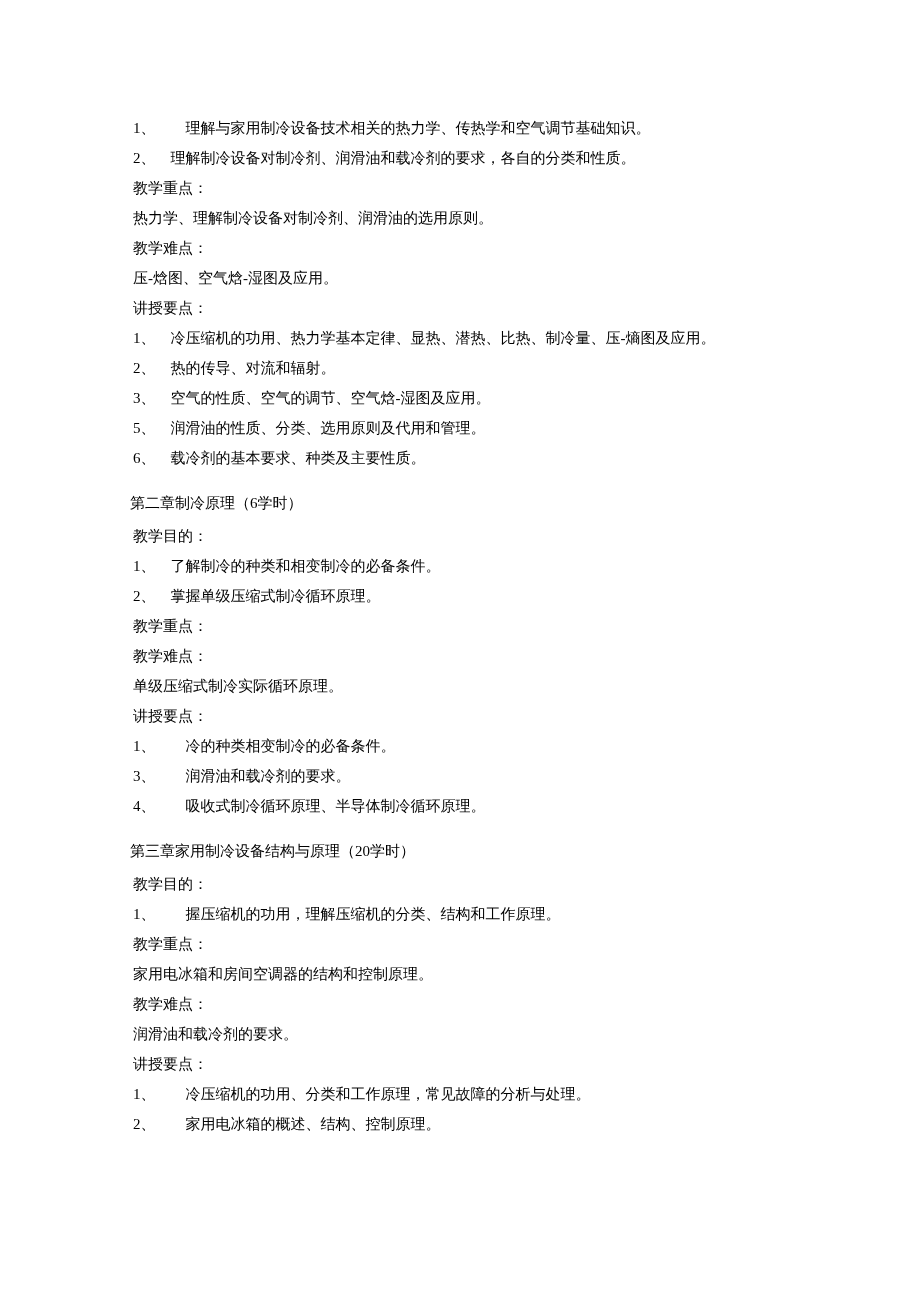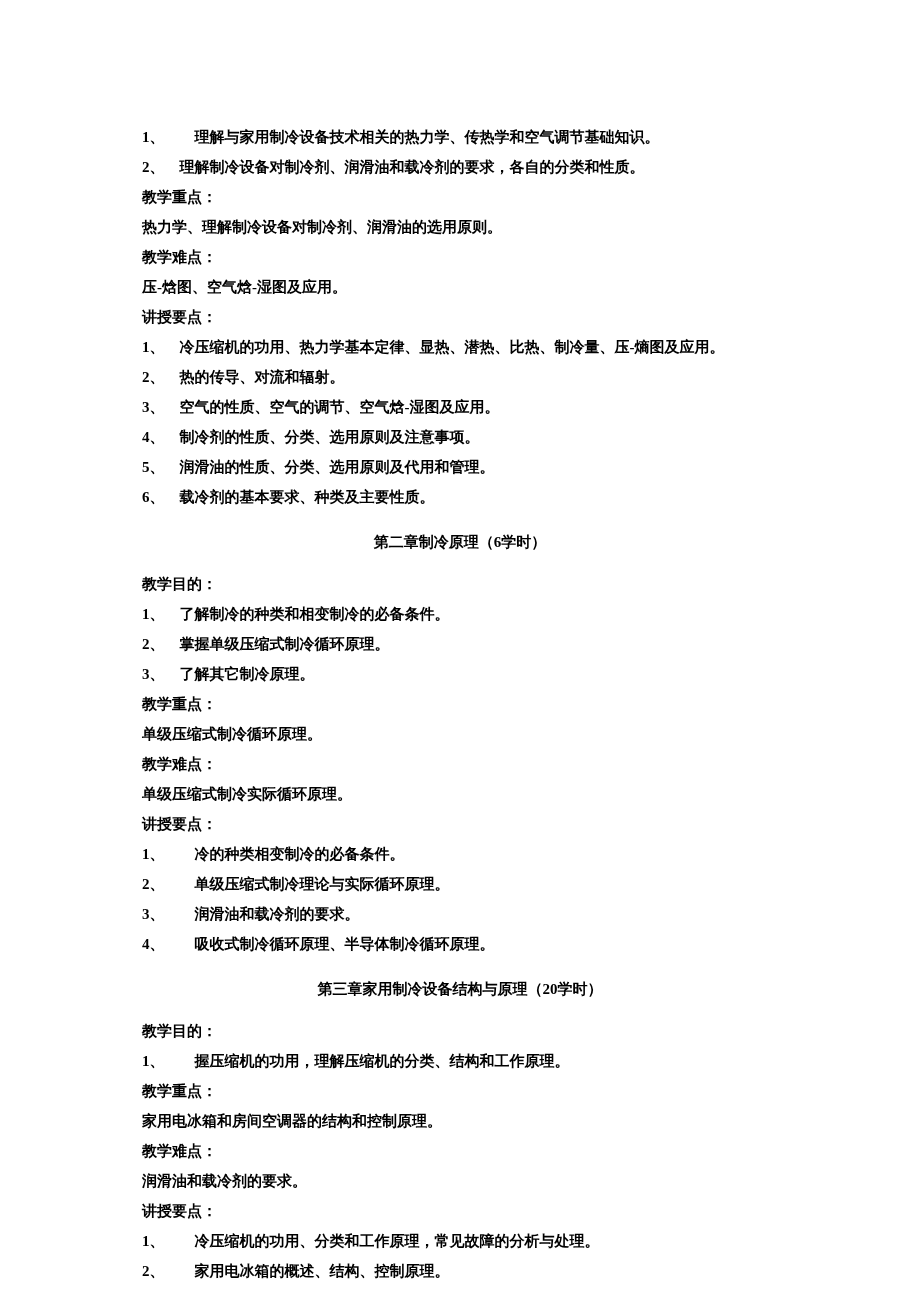--- a/index.html
+++ b/index.html
@@ -17,69 +17,63 @@
     }
     .indent-num {
       display: inline-block;
       min-width: 2.5em;
     }
     .indent-num-wide {
       display: inline-block;
       min-width: 3.5em;
     }
     .chapter-title {
-      text-align: center;
+      text-align: left;
       margin-top: 1.0em;
       margin-bottom: 0;
-      font-weight: bold;
     }
     .section-block {
-      margin: 12px;
-      font-weight: bold;
+      margin: 3px;
     }
   </style>
 </head>
 <body>
 
 <div class="section-block">
   <div class="line"><span class="indent-num-wide">1、</span><span>理解与家用制冷设备技术相关的热力学、传热学和空气调节基础知识。</span></div>
   <div class="line"><span class="indent-num">2、</span><span>理解制冷设备对制冷剂、润滑油和载冷剂的要求，各自的分类和性质。</span></div>
 
   <div class="line">教学重点：</div>
   <div class="line">热力学、理解制冷设备对制冷剂、润滑油的选用原则。</div>
 
   <div class="line">教学难点：</div>
   <div class="line">压-焓图、空气焓-湿图及应用。</div>
 
   <div class="line">讲授要点：</div>
   <div class="line"><span class="indent-num">1、</span><span>冷压缩机的功用、热力学基本定律、显热、潜热、比热、制冷量、压-熵图及应用。</span></div>
   <div class="line"><span class="indent-num">2、</span><span>热的传导、对流和辐射。</span></div>
   <div class="line"><span class="indent-num">3、</span><span>空气的性质、空气的调节、空气焓-湿图及应用。</span></div>
-  <div class="line"><span class="indent-num">4、</span><span>制冷剂的性质、分类、选用原则及注意事项。</span></div>
   <div class="line"><span class="indent-num">5、</span><span>润滑油的性质、分类、选用原则及代用和管理。</span></div>
   <div class="line"><span class="indent-num">6、</span><span>载冷剂的基本要求、种类及主要性质。</span></div>
 </div>
 
 <div class="chapter-title">第二章制冷原理（6学时）</div>
 
 <div class="section-block">
   <div class="line">教学目的：</div>
   <div class="line"><span class="indent-num">1、</span><span>了解制冷的种类和相变制冷的必备条件。</span></div>
   <div class="line"><span class="indent-num">2、</span><span>掌握单级压缩式制冷循环原理。</span></div>
-  <div class="line"><span class="indent-num">3、</span><span>了解其它制冷原理。</span></div>
 
   <div class="line">教学重点：</div>
-  <div class="line">单级压缩式制冷循环原理。</div>
 
   <div class="line">教学难点：</div>
   <div class="line">单级压缩式制冷实际循环原理。</div>
 
   <div class="line">讲授要点：</div>
   <div class="line"><span class="indent-num-wide">1、</span><span>冷的种类相变制冷的必备条件。</span></div>
-  <div class="line"><span class="indent-num-wide">2、</span><span>单级压缩式制冷理论与实际循环原理。</span></div>
   <div class="line"><span class="indent-num-wide">3、</span><span>润滑油和载冷剂的要求。</span></div>
   <div class="line"><span class="indent-num-wide">4、</span><span>吸收式制冷循环原理、半导体制冷循环原理。</span></div>
 </div>
 
 <div class="chapter-title">第三章家用制冷设备结构与原理（20学时）</div>
 
 <div class="section-block">
   <div class="line">教学目的：</div>
   <div class="line"><span class="indent-num-wide">1、</span><span>握压缩机的功用，理解压缩机的分类、结构和工作原理。</span></div>
 

